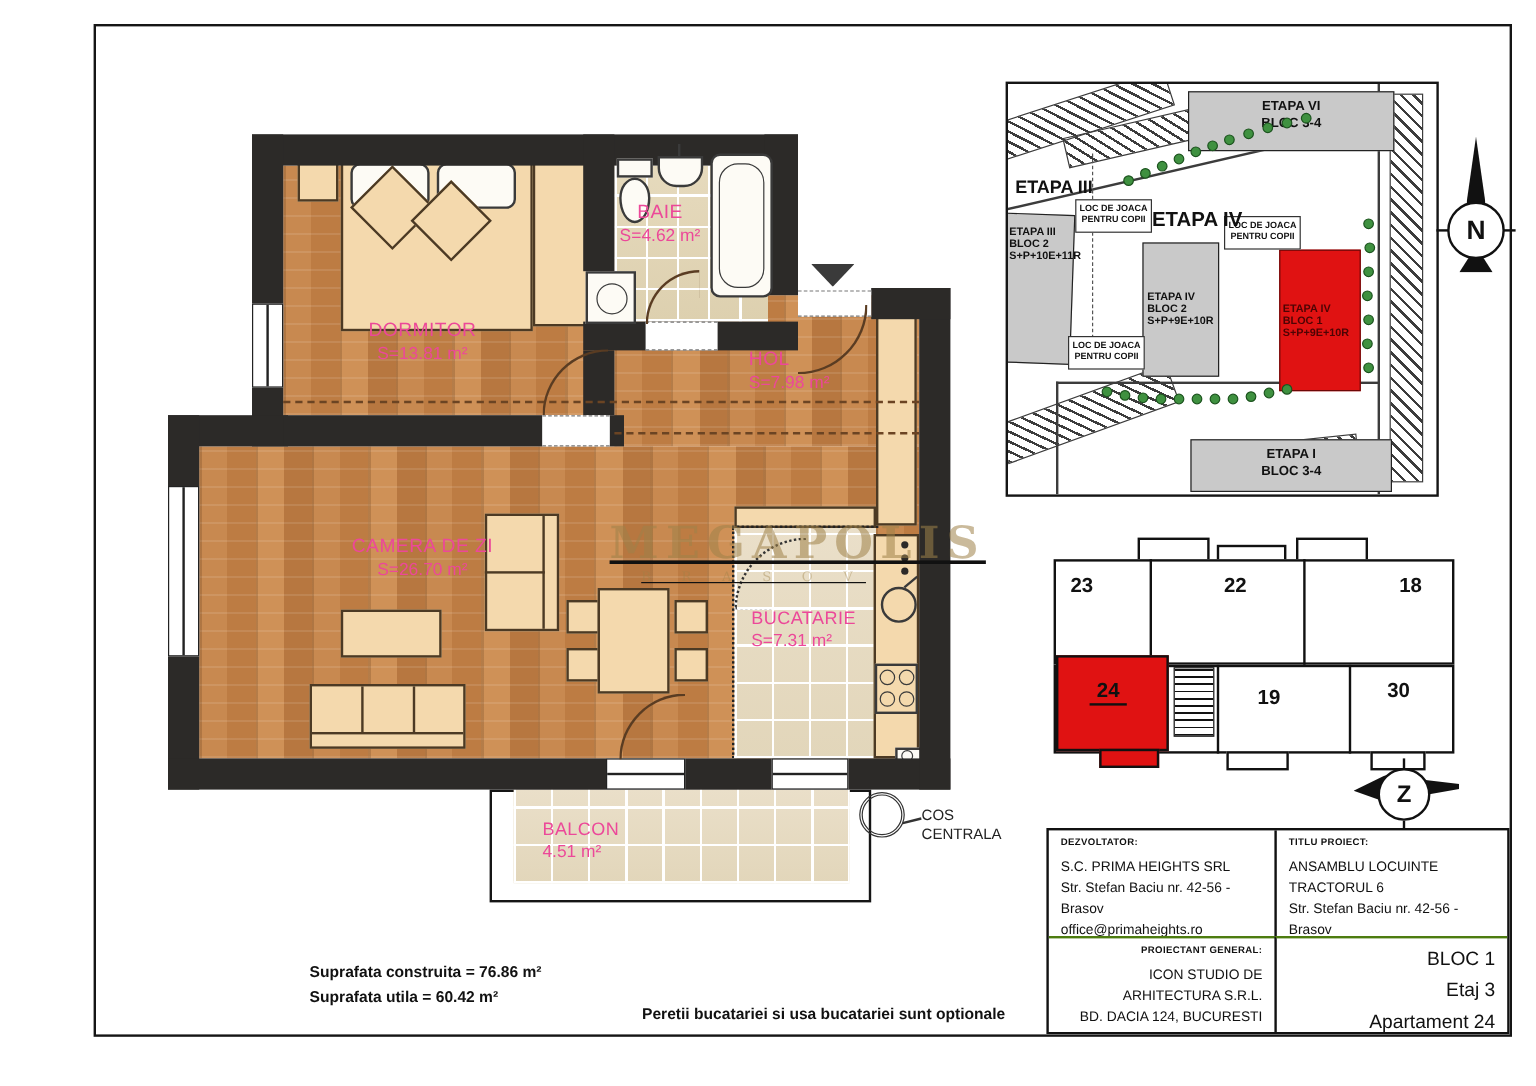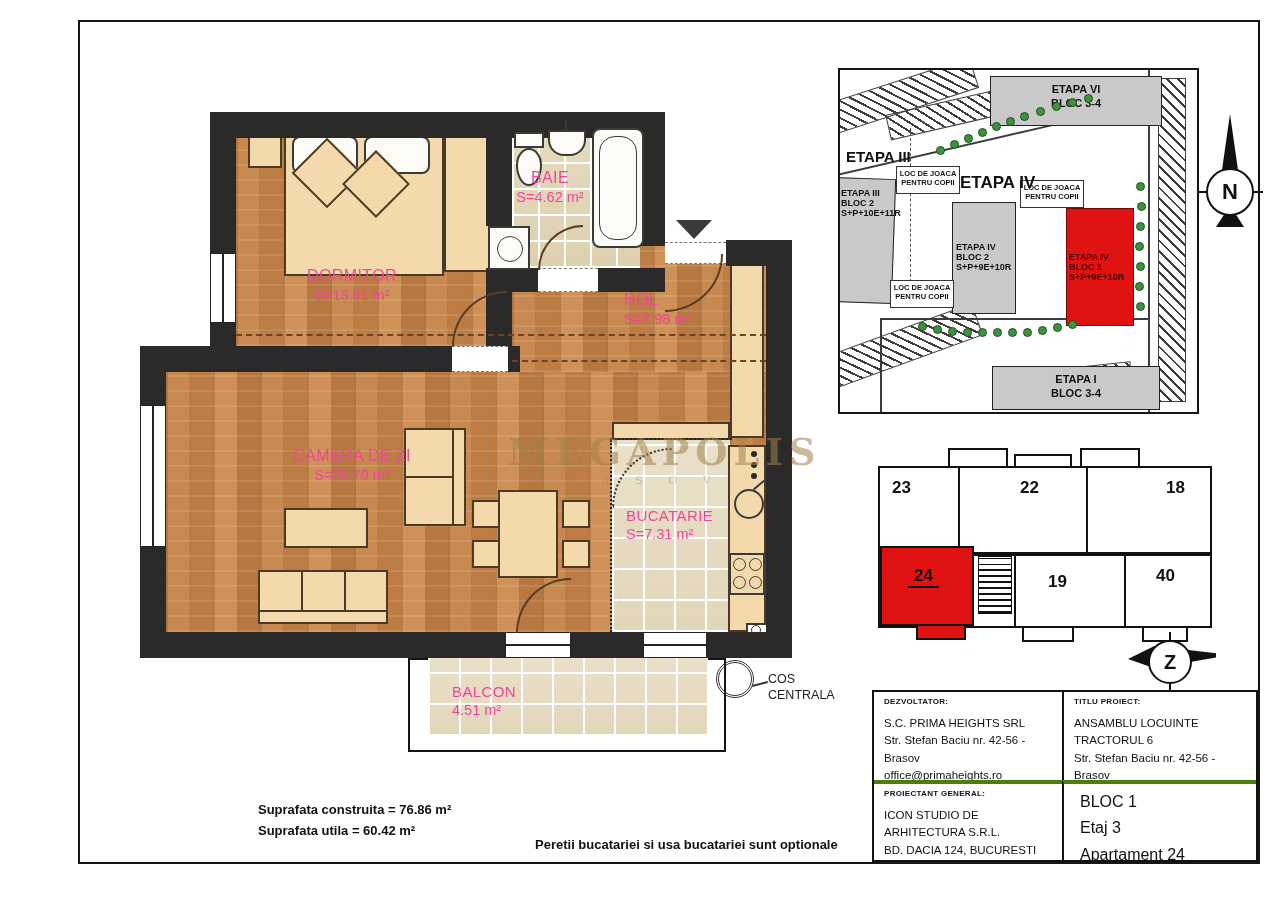--- a/index.html
+++ b/index.html
@@ -51,21 +51,21 @@
   
   .uwall{border:2.5px solid #111;box-sizing:border-box;background:#fff;}
   .ubump{border:2px solid #111;box-sizing:border-box;background:#fff;}
   .unum{font-size:17px;font-weight:bold;}
   .needle{background:#111;}
   .comp{border:2.5px solid #111;border-radius:50%;background:#fff;text-align:center;box-sizing:border-box;}
   
   .tblock{border:2.5px solid #111;display:grid;grid-template-columns:188px 1fr;grid-template-rows:88px 1fr;box-sizing:border-box;background:#fff;}
   .tcell{padding:5px 10px;box-sizing:border-box;overflow:hidden;}
   .tcell.r{border-left:2px solid #111;}
-  .tcell.b{border-top:4px solid #4d7c0f;}
+  .tcell.b{border-top:2px solid #4d7c0f;text-align:right;}
   .cap{font-size:8px;font-weight:bold;letter-spacing:.3px;margin-bottom:9px;}
   .tline{font-size:11.5px;line-height:1.5;}
   .uline{font-size:16px;line-height:1.65;}
   .sum{font-size:13px;font-weight:bold;line-height:1.6;color:#111;}
   .wm{font-family:"DejaVu Serif",serif;font-weight:bold;color:rgba(158,130,72,.55);letter-spacing:6px;font-size:37px;}
   .wm2{font-family:"DejaVu Serif",serif;color:rgba(158,130,72,.4);letter-spacing:11px;font-size:11px;}
 </style>
 </head>
 <body>
 
@@ -186,21 +186,21 @@
   <div class="a">4.51 m²</div>
 </div>
 
 <div class="abs" style="left:716px;top:660px;width:38px;height:38px;border:3px double #333;border-radius:50%;box-sizing:border-box;"></div>
 <div class="abs" style="left:752px;top:683px;width:16px;height:2px;background:#333;transform:rotate(-14deg);"></div>
 <div class="abs" style="left:768px;top:672px;width:90px;font-size:12.5px;color:#222;line-height:1.25;">
   <div>COS</div>
   <div>CENTRALA</div>
 </div>
 
-<div class="abs" style="left:508px;top:430px;width:240px;text-align:center;">
+<div class="abs" style="left:508px;top:430px;width:240px;text-align:center;text-decoration:underline;">
   <div class="wm">MEGAPOLIS</div>
   <div class="wm2">B R A S O V</div>
 </div>
 
 <div class="abs splan" style="left:838px;top:68px;width:357px;height:342px;">
   <div class="abs rline" style="left:-6px;top:78px;width:230px;height:2px;transform:rotate(-13deg);"></div>
   <div class="abs rline" style="left:308px;top:0;width:2px;height:342px;"></div>
   <div class="abs rline" style="left:40px;top:248px;width:270px;height:2px;"></div>
   <div class="abs rline" style="left:40px;top:248px;width:2px;height:94px;"></div>
   <div class="abs hatch" style="left:-14px;top:10px;width:150px;height:30px;transform:rotate(-18deg);"></div>
@@ -310,21 +310,21 @@
 <div class="abs" style="left:1014px;top:554px;width:2px;height:74px;background:#111;"></div>
 <div class="abs" style="left:1124px;top:554px;width:2px;height:74px;background:#111;"></div>
 <div class="abs" style="left:978px;top:556px;width:34px;height:58px;border:1.5px solid #111;box-sizing:border-box;background:repeating-linear-gradient(0deg,#111 0 1.5px,transparent 1.5px 6px);"></div>
 <div class="abs" style="left:880px;top:546px;width:94px;height:80px;background:#e01212;border:2px solid #111;box-sizing:border-box;"></div>
 <div class="abs" style="left:916px;top:624px;width:50px;height:16px;background:#e01212;border:2px solid #111;box-sizing:border-box;"></div>
 <div class="abs unum" style="left:892px;top:478px;">23</div>
 <div class="abs unum" style="left:1020px;top:478px;">22</div>
 <div class="abs unum" style="left:1166px;top:478px;">18</div>
 <div class="abs unum" style="left:908px;top:566px;border-bottom:2px solid #111;padding:0 6px;">24</div>
 <div class="abs unum" style="left:1048px;top:572px;">19</div>
-<div class="abs unum" style="left:1156px;top:566px;">40</div>
+<div class="abs unum" style="left:1156px;top:566px;">30</div>
 
 <div class="abs needle" style="left:1128px;top:646px;width:88px;height:26px;clip-path:polygon(0% 50%,30% 0%,100% 28%,100% 44%,30% 86%);"></div>
 <div class="abs" style="left:1169px;top:632px;width:2px;height:9px;background:#111;"></div>
 <div class="abs" style="left:1169px;top:684px;width:2px;height:9px;background:#111;"></div>
 <div class="abs comp" style="left:1148px;top:640px;width:44px;height:44px;">
   <span style="font-weight:bold;font-size:20px;line-height:40px;">Z</span>
 </div>
 
 <div class="abs tblock" style="left:872px;top:690px;width:386px;height:172px;">
   <div class="tcell">

